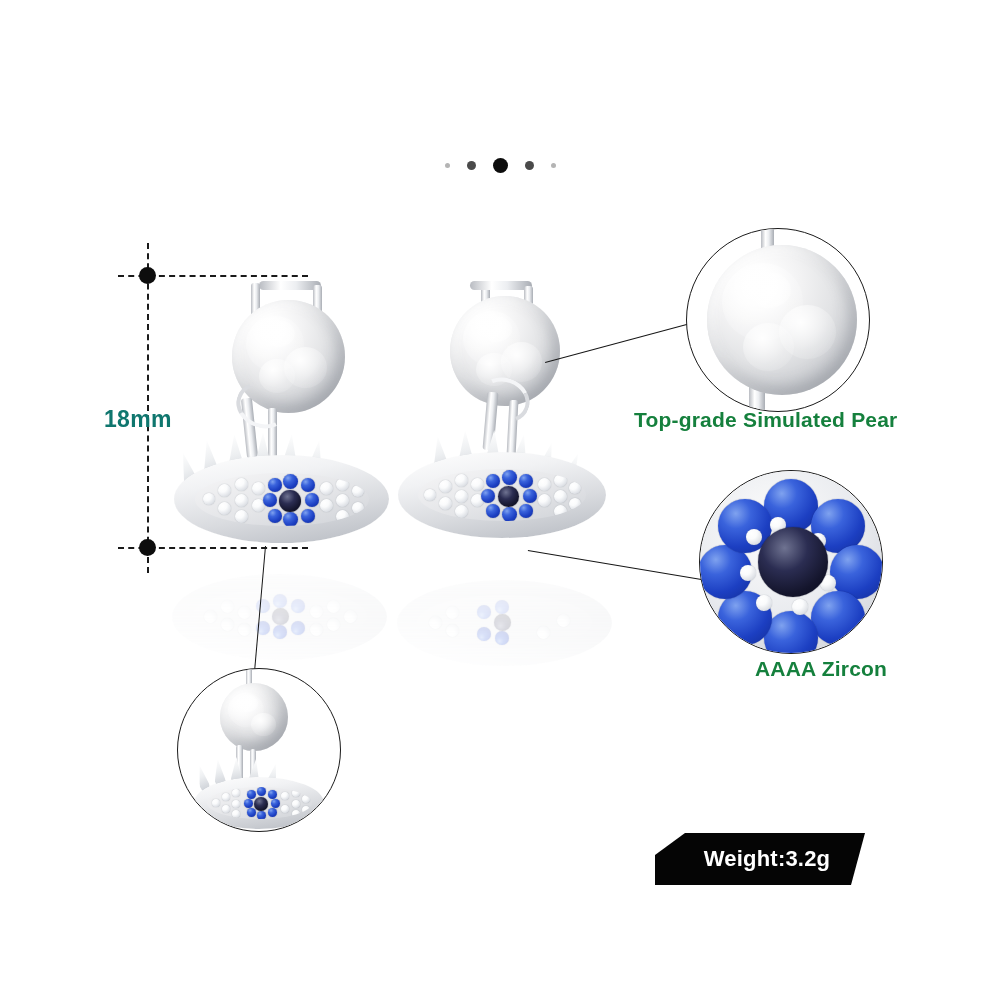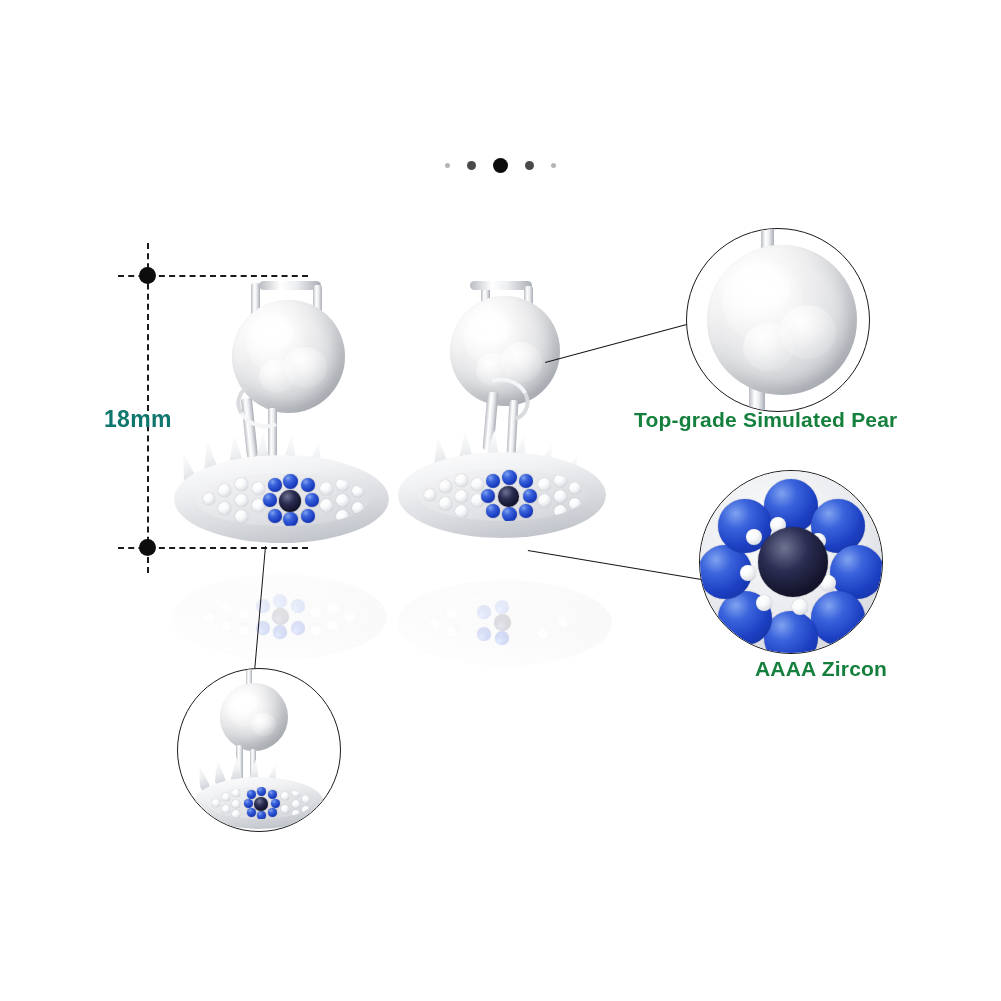--- a/index.html
+++ b/index.html
@@ -379,14 +379,17 @@
         <div class="cz cz-white" style="left:85px;top:23px;width:8px;height:8px;"></div>
         <div class="cz cz-white" style="left:95px;top:8px;width:8px;height:8px;"></div>
         <div class="cz cz-white" style="left:95px;top:19px;width:8px;height:8px;"></div>
       </div>
     </div>
   </div>
 
   <div class="callout-label" id="label-pearl">Top-grade  Simulated  Pear</div>
   <div class="callout-label" id="label-zircon">AAAA  Zircon</div>
 
+  <div id="weight-badge">
+    <span id="weight-text">Weight:3.2g</span>
+  </div>
 
 </div>
 
 </body></html>

